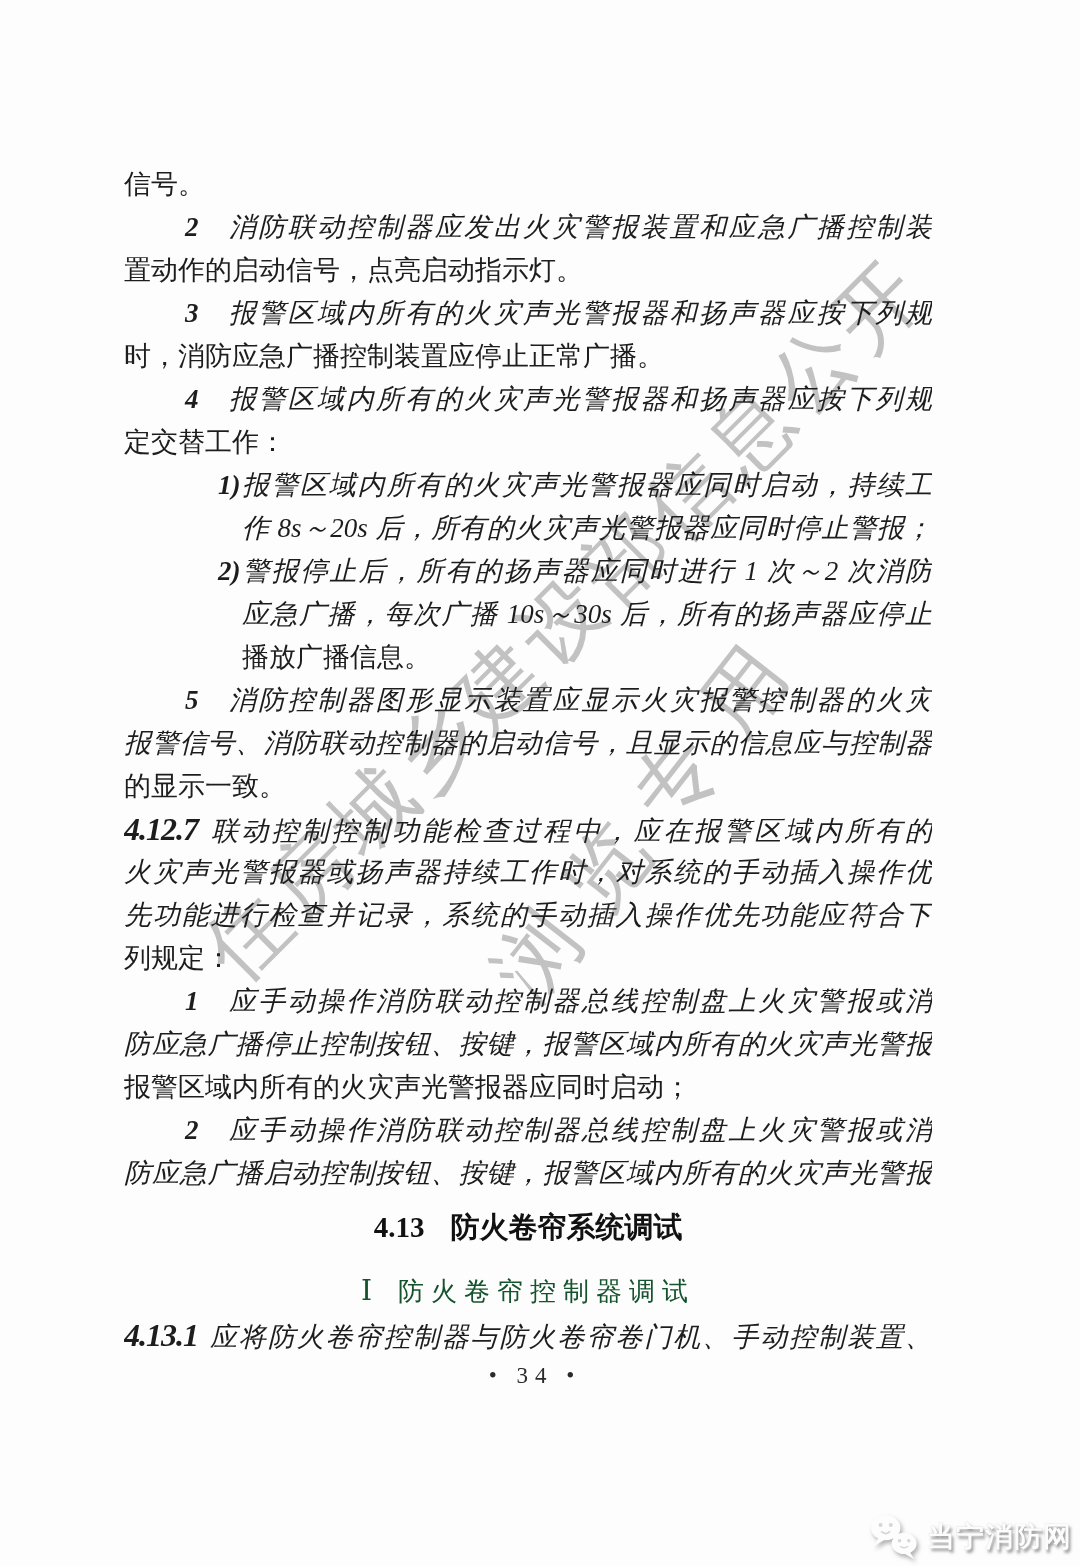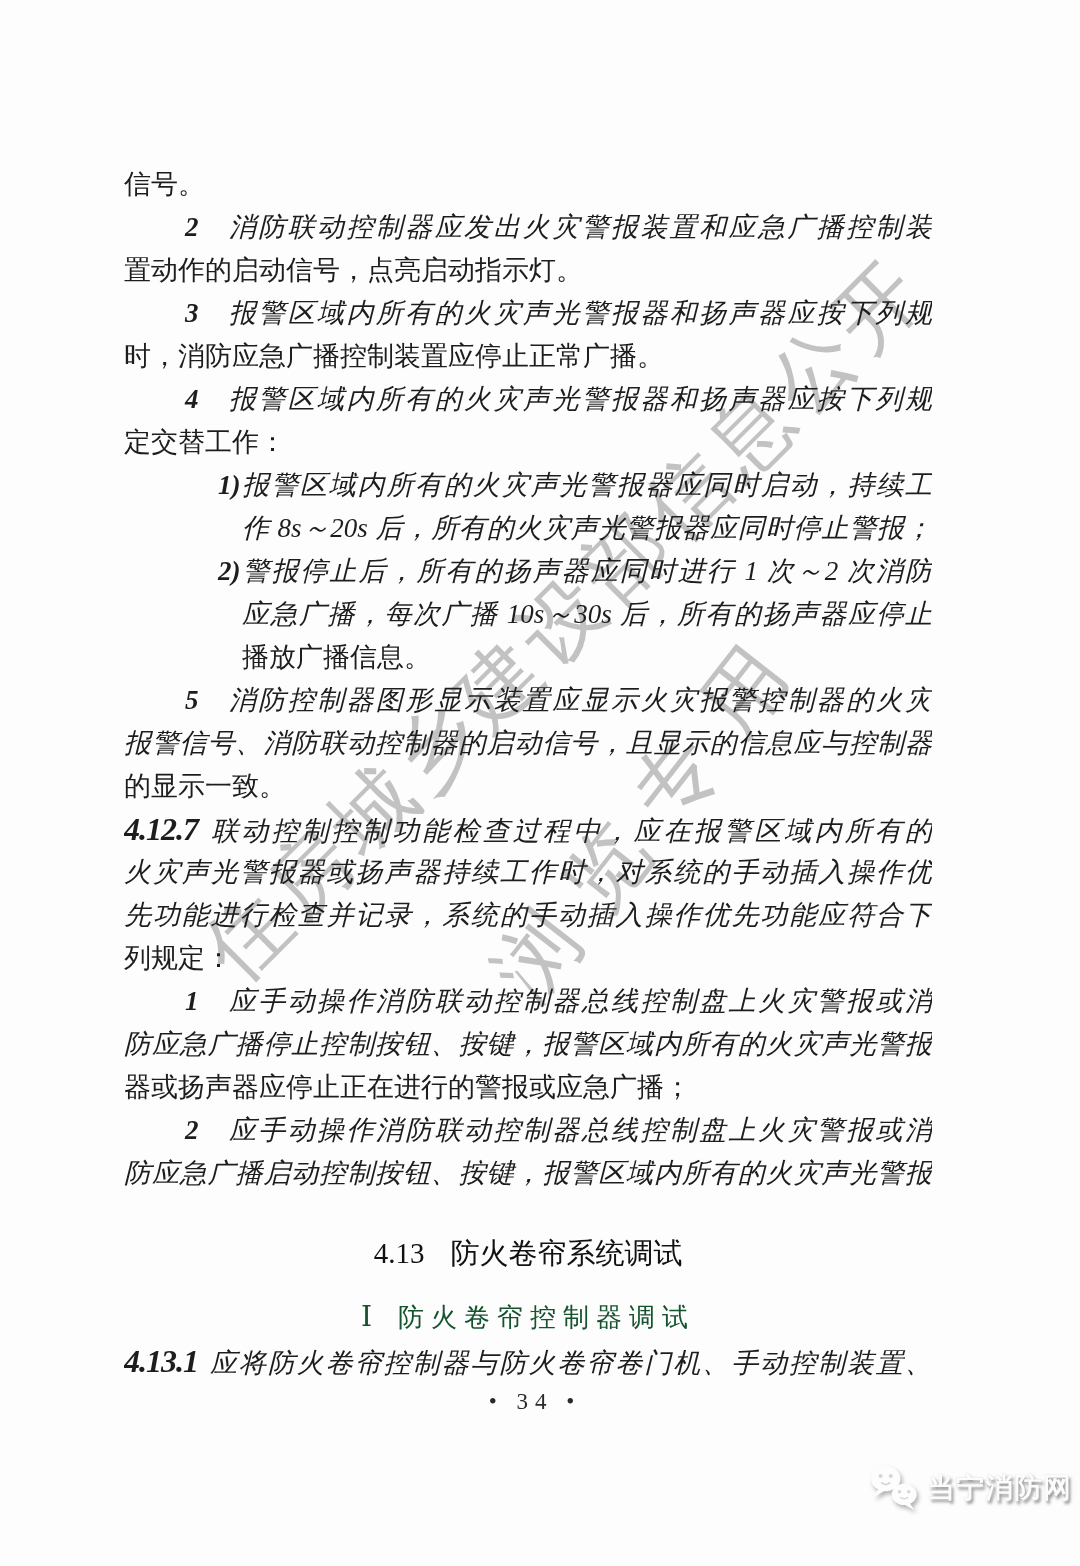--- a/index.html
+++ b/index.html
@@ -24,33 +24,33 @@
   }
   .ln{height:43px;line-height:43px;font-size:27px;overflow:hidden;}
   .just{text-align:justify;text-align-last:justify;font-style:italic;}
   .item{padding-left:61px;}
   .sub{padding-left:94px;}
   .subc{padding-left:118px;}
   .mk{font-weight:bold;margin-right:28px;}
   .mks{font-weight:bold;}
   .mkc{font-weight:bold;margin-right:10px;font-size:32px;letter-spacing:-1px;}
 
-  .heading{margin-top:36px;height:44px;line-height:44px;text-align:center;
-           font-weight:normal;font-size:29px;color:#111;}
+  .heading{margin-top:10px;height:44px;line-height:44px;text-align:center;
+           font-weight:bold;font-size:29px;color:#111;}
   .heading .hnum{margin-right:26px;}
   .subheading{margin-top:20px;height:43px;line-height:43px;text-align:center;
               font-size:26px;color:#14532d;}
   .subheading .rn{margin-right:26px;font-size:28px;}
   .subheading .st{letter-spacing:7px;}
   .clause{margin-top:2px;}
   .pagenum{margin-top:4px;height:30px;line-height:30px;font-size:23px;
            letter-spacing:7px;padding-left:14px;color:#2a2a2a;text-align:center;}
 
   
-  .brand{position:absolute;left:868px;top:1464px;z-index:1;
+  .brand{position:absolute;left:868px;top:1513px;z-index:1;
          display:flex;align-items:center;gap:7px;}
   .brand-icon svg{filter:drop-shadow(2px 3px 2px rgba(100,100,100,0.5));display:block;}
   .brand-text{
     font-size:28px;font-weight:bold;letter-spacing:1px;color:#fcfcfc;
     text-shadow:2px 3px 3px rgba(110,110,110,0.7),0 0 1px rgba(160,160,160,0.5);
     font-family:"Liberation Sans","DejaVu Sans",sans-serif;
   }
 </style>
 </head>
 <body>
@@ -82,21 +82,21 @@
   <div class="ln just"><span>报警信号、消防联动控制器的启动信号，且显示的信息应与控制器</span></div>
   <div class="ln"><span>的显示一致。</span></div>
 
   <div class="ln just"><span class="mkc">4.12.7</span><span>联动控制控制功能检查过程中，应在报警区域内所有的</span></div>
   <div class="ln just"><span>火灾声光警报器或扬声器持续工作时，对系统的手动插入操作优</span></div>
   <div class="ln just"><span>先功能进行检查并记录，系统的手动插入操作优先功能应符合下</span></div>
   <div class="ln"><span>列规定：</span></div>
 
   <div class="ln item just"><span class="mk">1</span><span>应手动操作消防联动控制器总线控制盘上火灾警报或消</span></div>
   <div class="ln just"><span>防应急广播停止控制按钮、按键，报警区域内所有的火灾声光警报</span></div>
-  <div class="ln"><span>器或扬声器应停止正在进行的警报或应急广播；</span></div>
+  <div class="ln"><span>报警区域内所有的火灾声光警报器应同时启动；</span></div>
 
   <div class="ln item just"><span class="mk">2</span><span>应手动操作消防联动控制器总线控制盘上火灾警报或消</span></div>
   <div class="ln just"><span>防应急广播启动控制按钮、按键，报警区域内所有的火灾声光警报</span></div>
 
   <div class="heading">
     <span class="hnum">4.13</span><span>防火卷帘系统调试</span>
   </div>
 
   <div class="subheading">
     <span class="rn">Ⅰ</span><span class="st">防火卷帘控制器调试</span>

